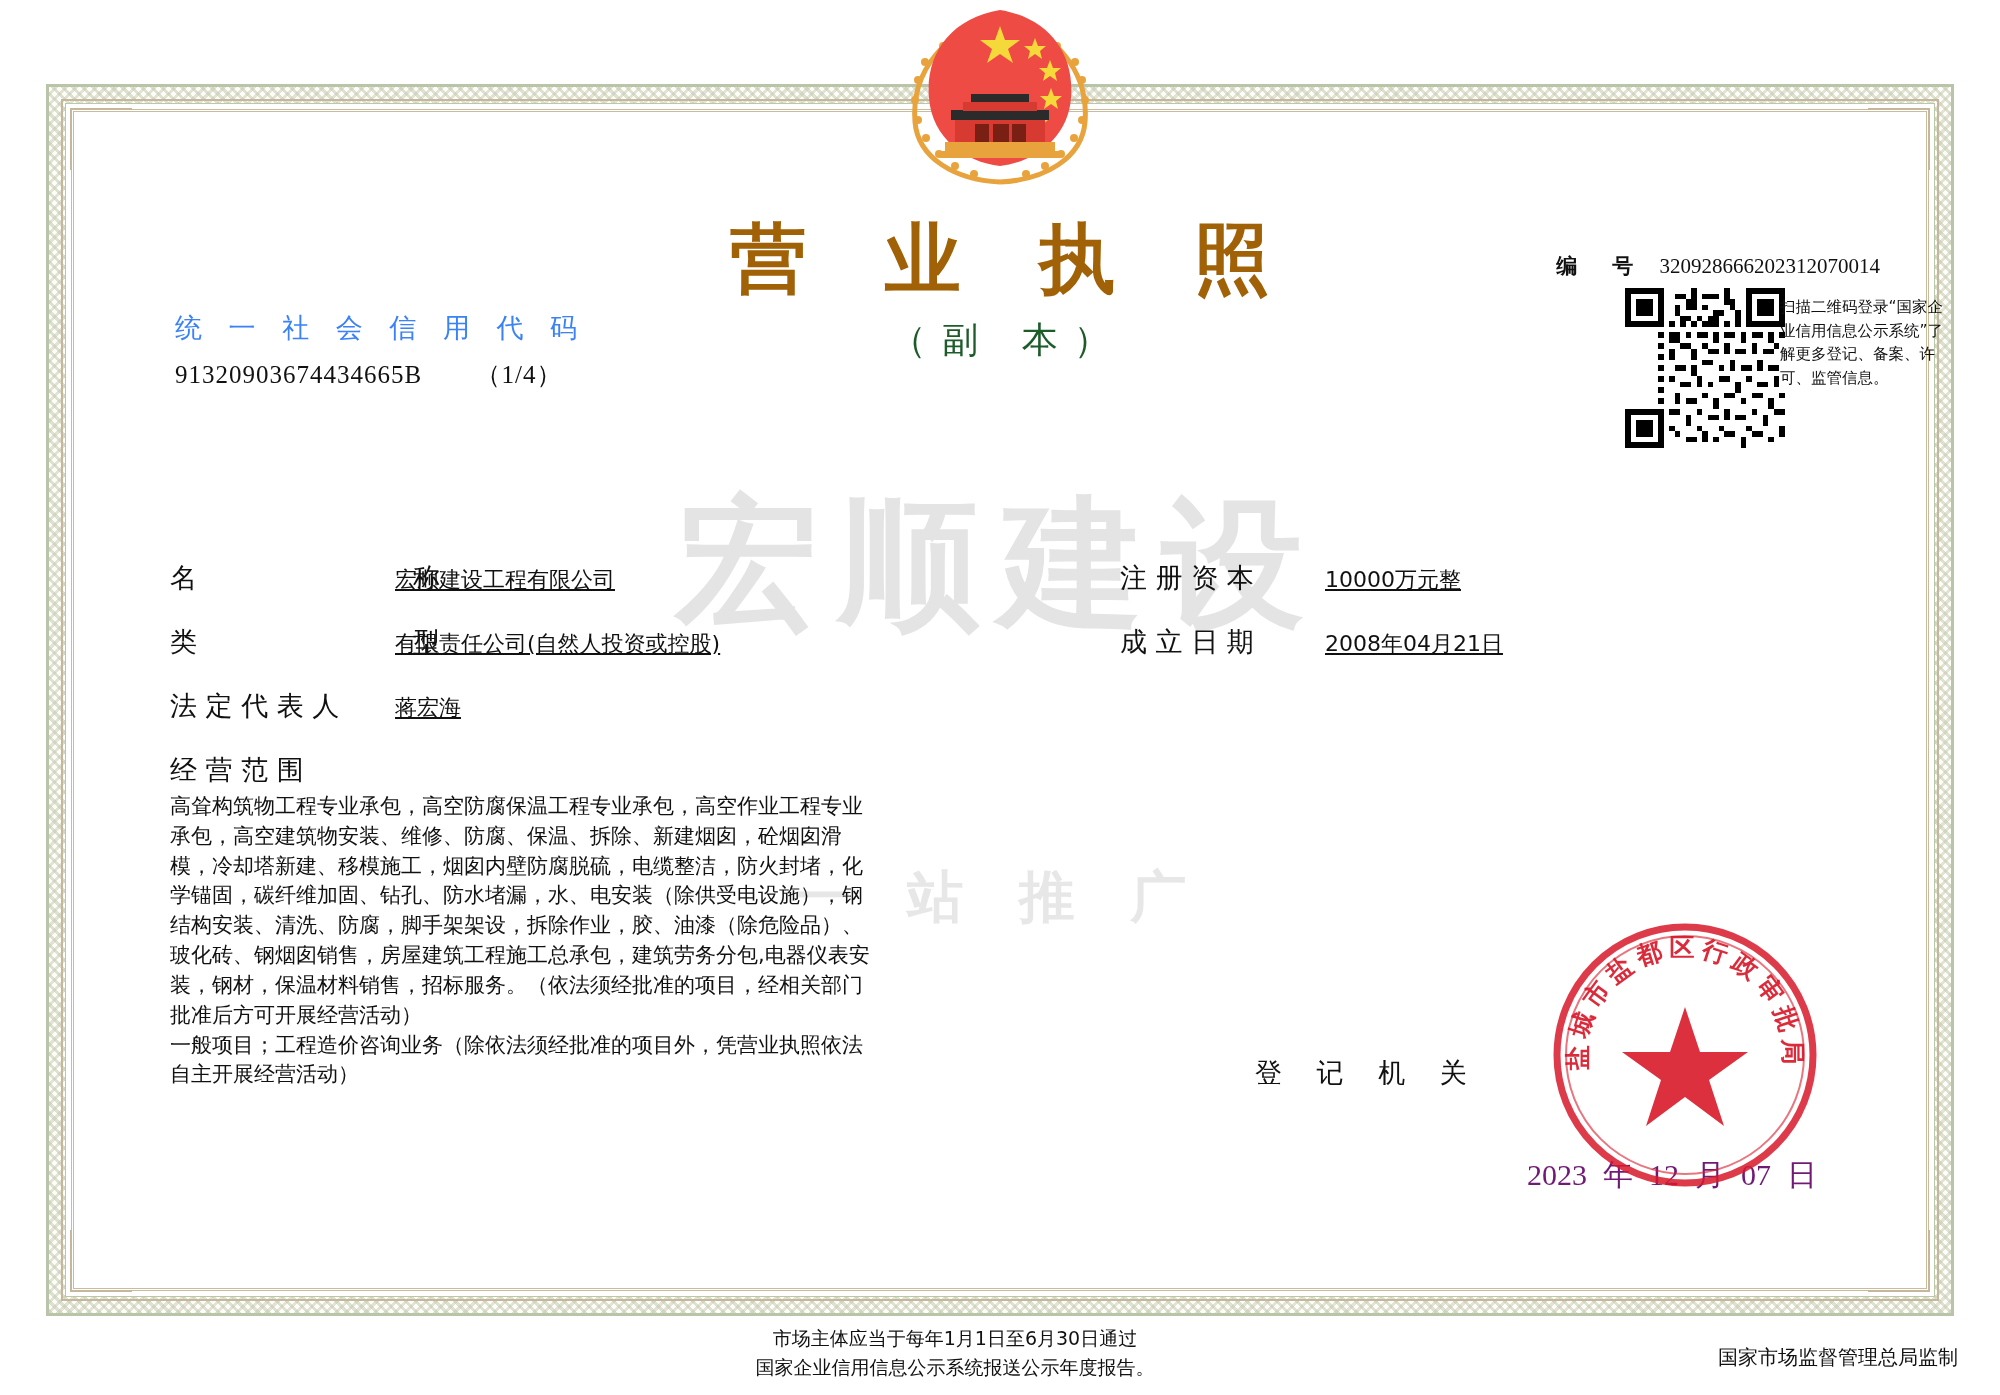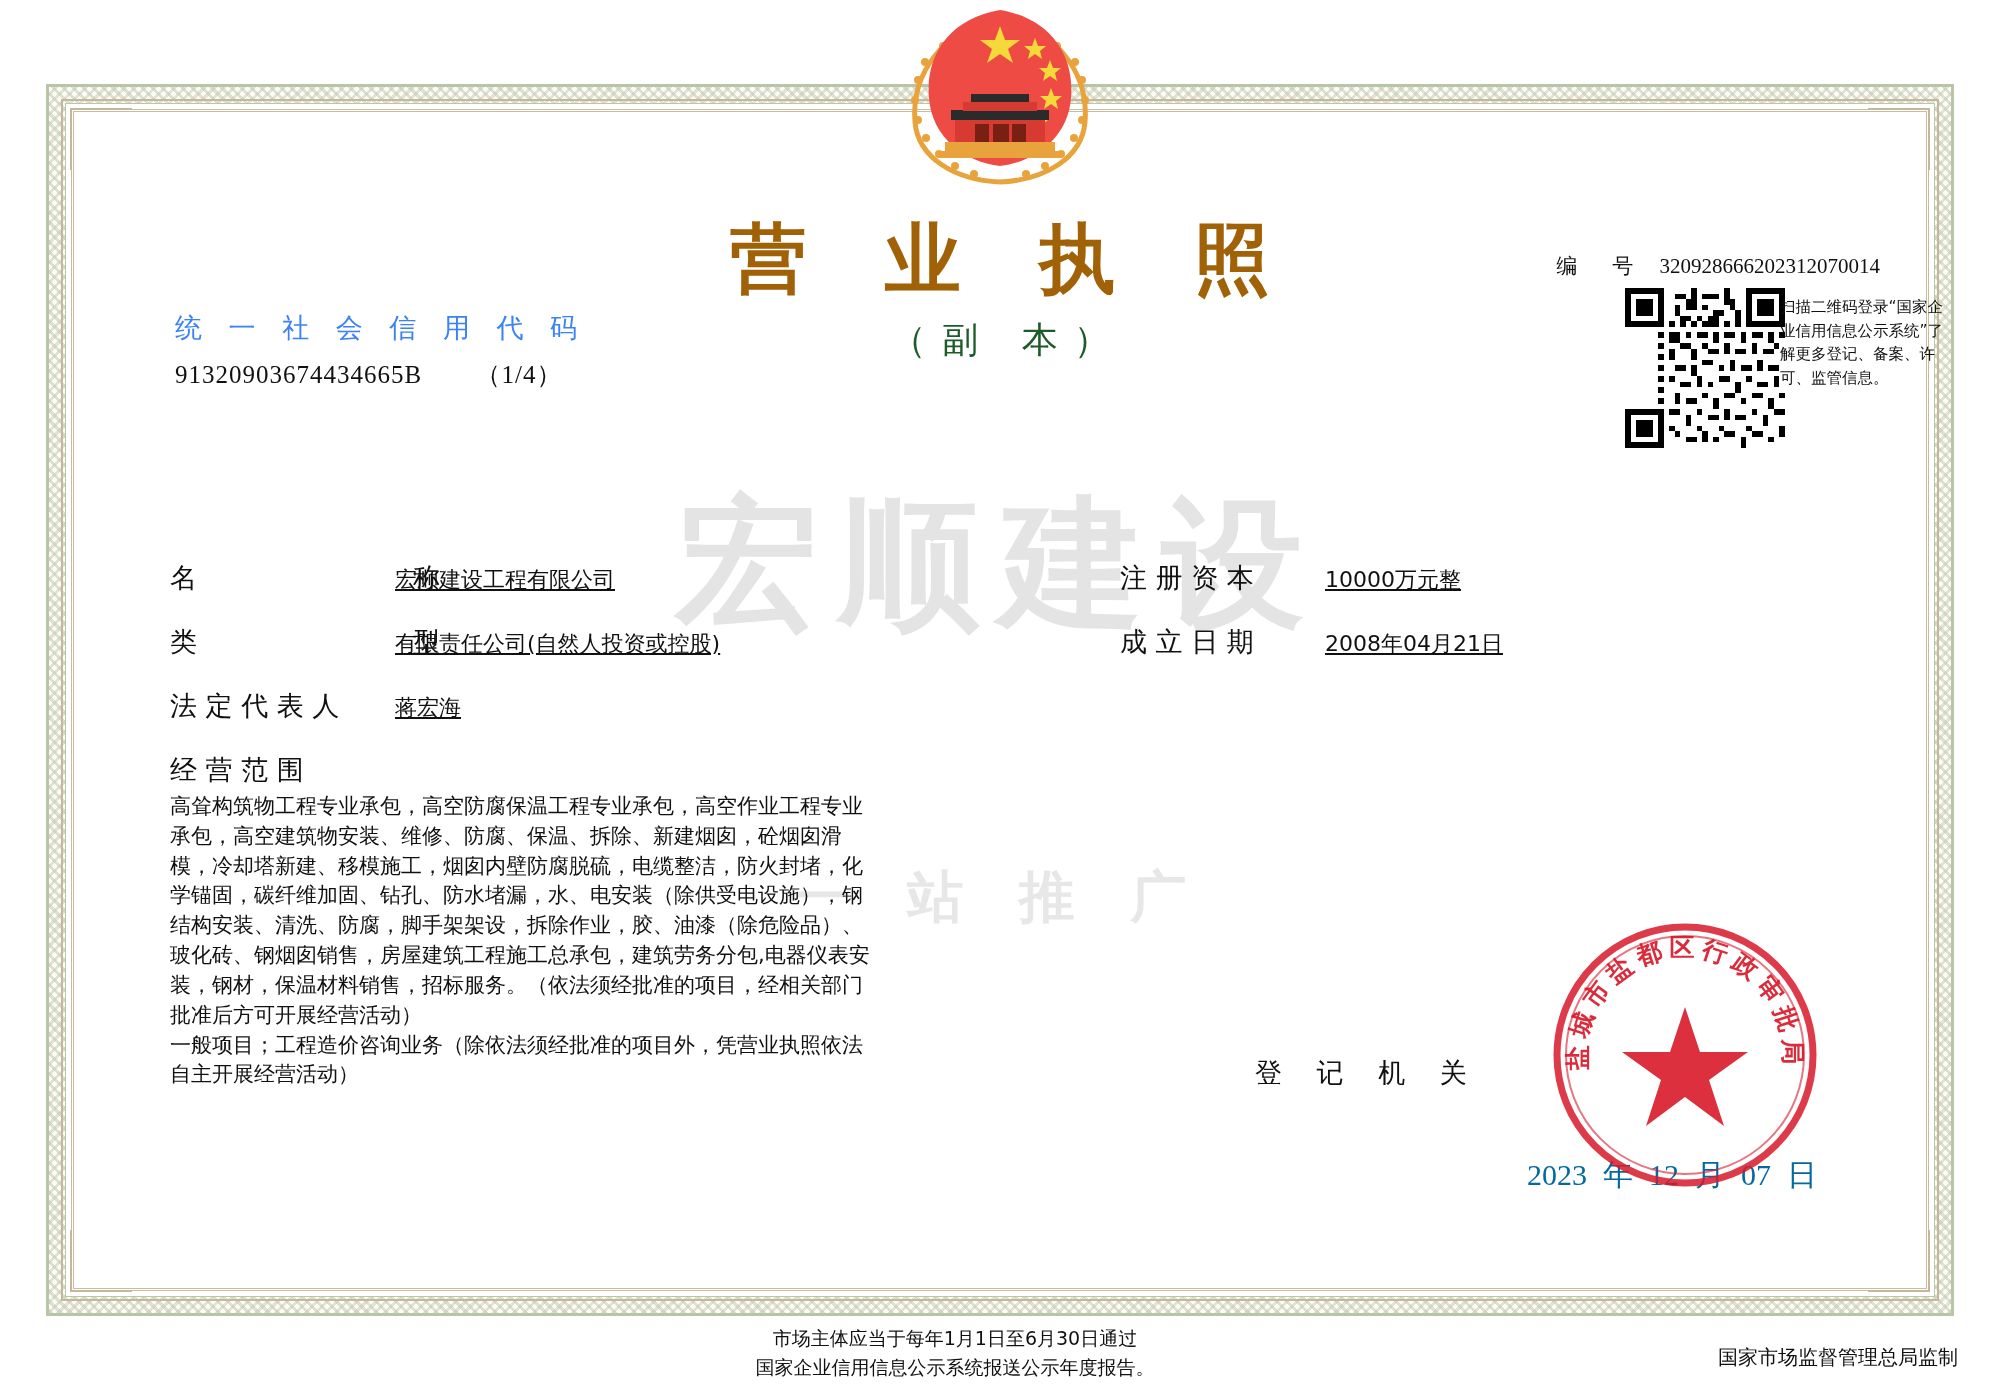--- a/index.html
+++ b/index.html
@@ -141,20 +141,21 @@
     top: 252px;
     font-family: "Liberation Serif", serif;
     font-size: 21px;
     color: #111;
     z-index: 5;
     white-space: nowrap;
   }
   .number-row .num-label {
     letter-spacing: 7px;
     margin-right: 14px;
+    font-weight: bold;
   }
   .qr-wrap {
     position: absolute;
     right: 215px;
     top: 288px;
     width: 160px;
     height: 160px;
     z-index: 5;
   }
   .qr-note {
@@ -284,21 +285,21 @@
     width: 280px;
     height: 280px;
     z-index: 5;
   }
   .date-line {
     position: absolute;
     right: 175px;
     top: 1155px;
     font-family: "Liberation Serif", serif;
     font-size: 30px;
-    color: #0369a1;
+    color: #701a75;
     z-index: 4;
     white-space: nowrap;
   }
   .date-line span { margin: 0 8px; }
 
   
   .footer {
     position: absolute;
     left: 0;
     right: 0;

